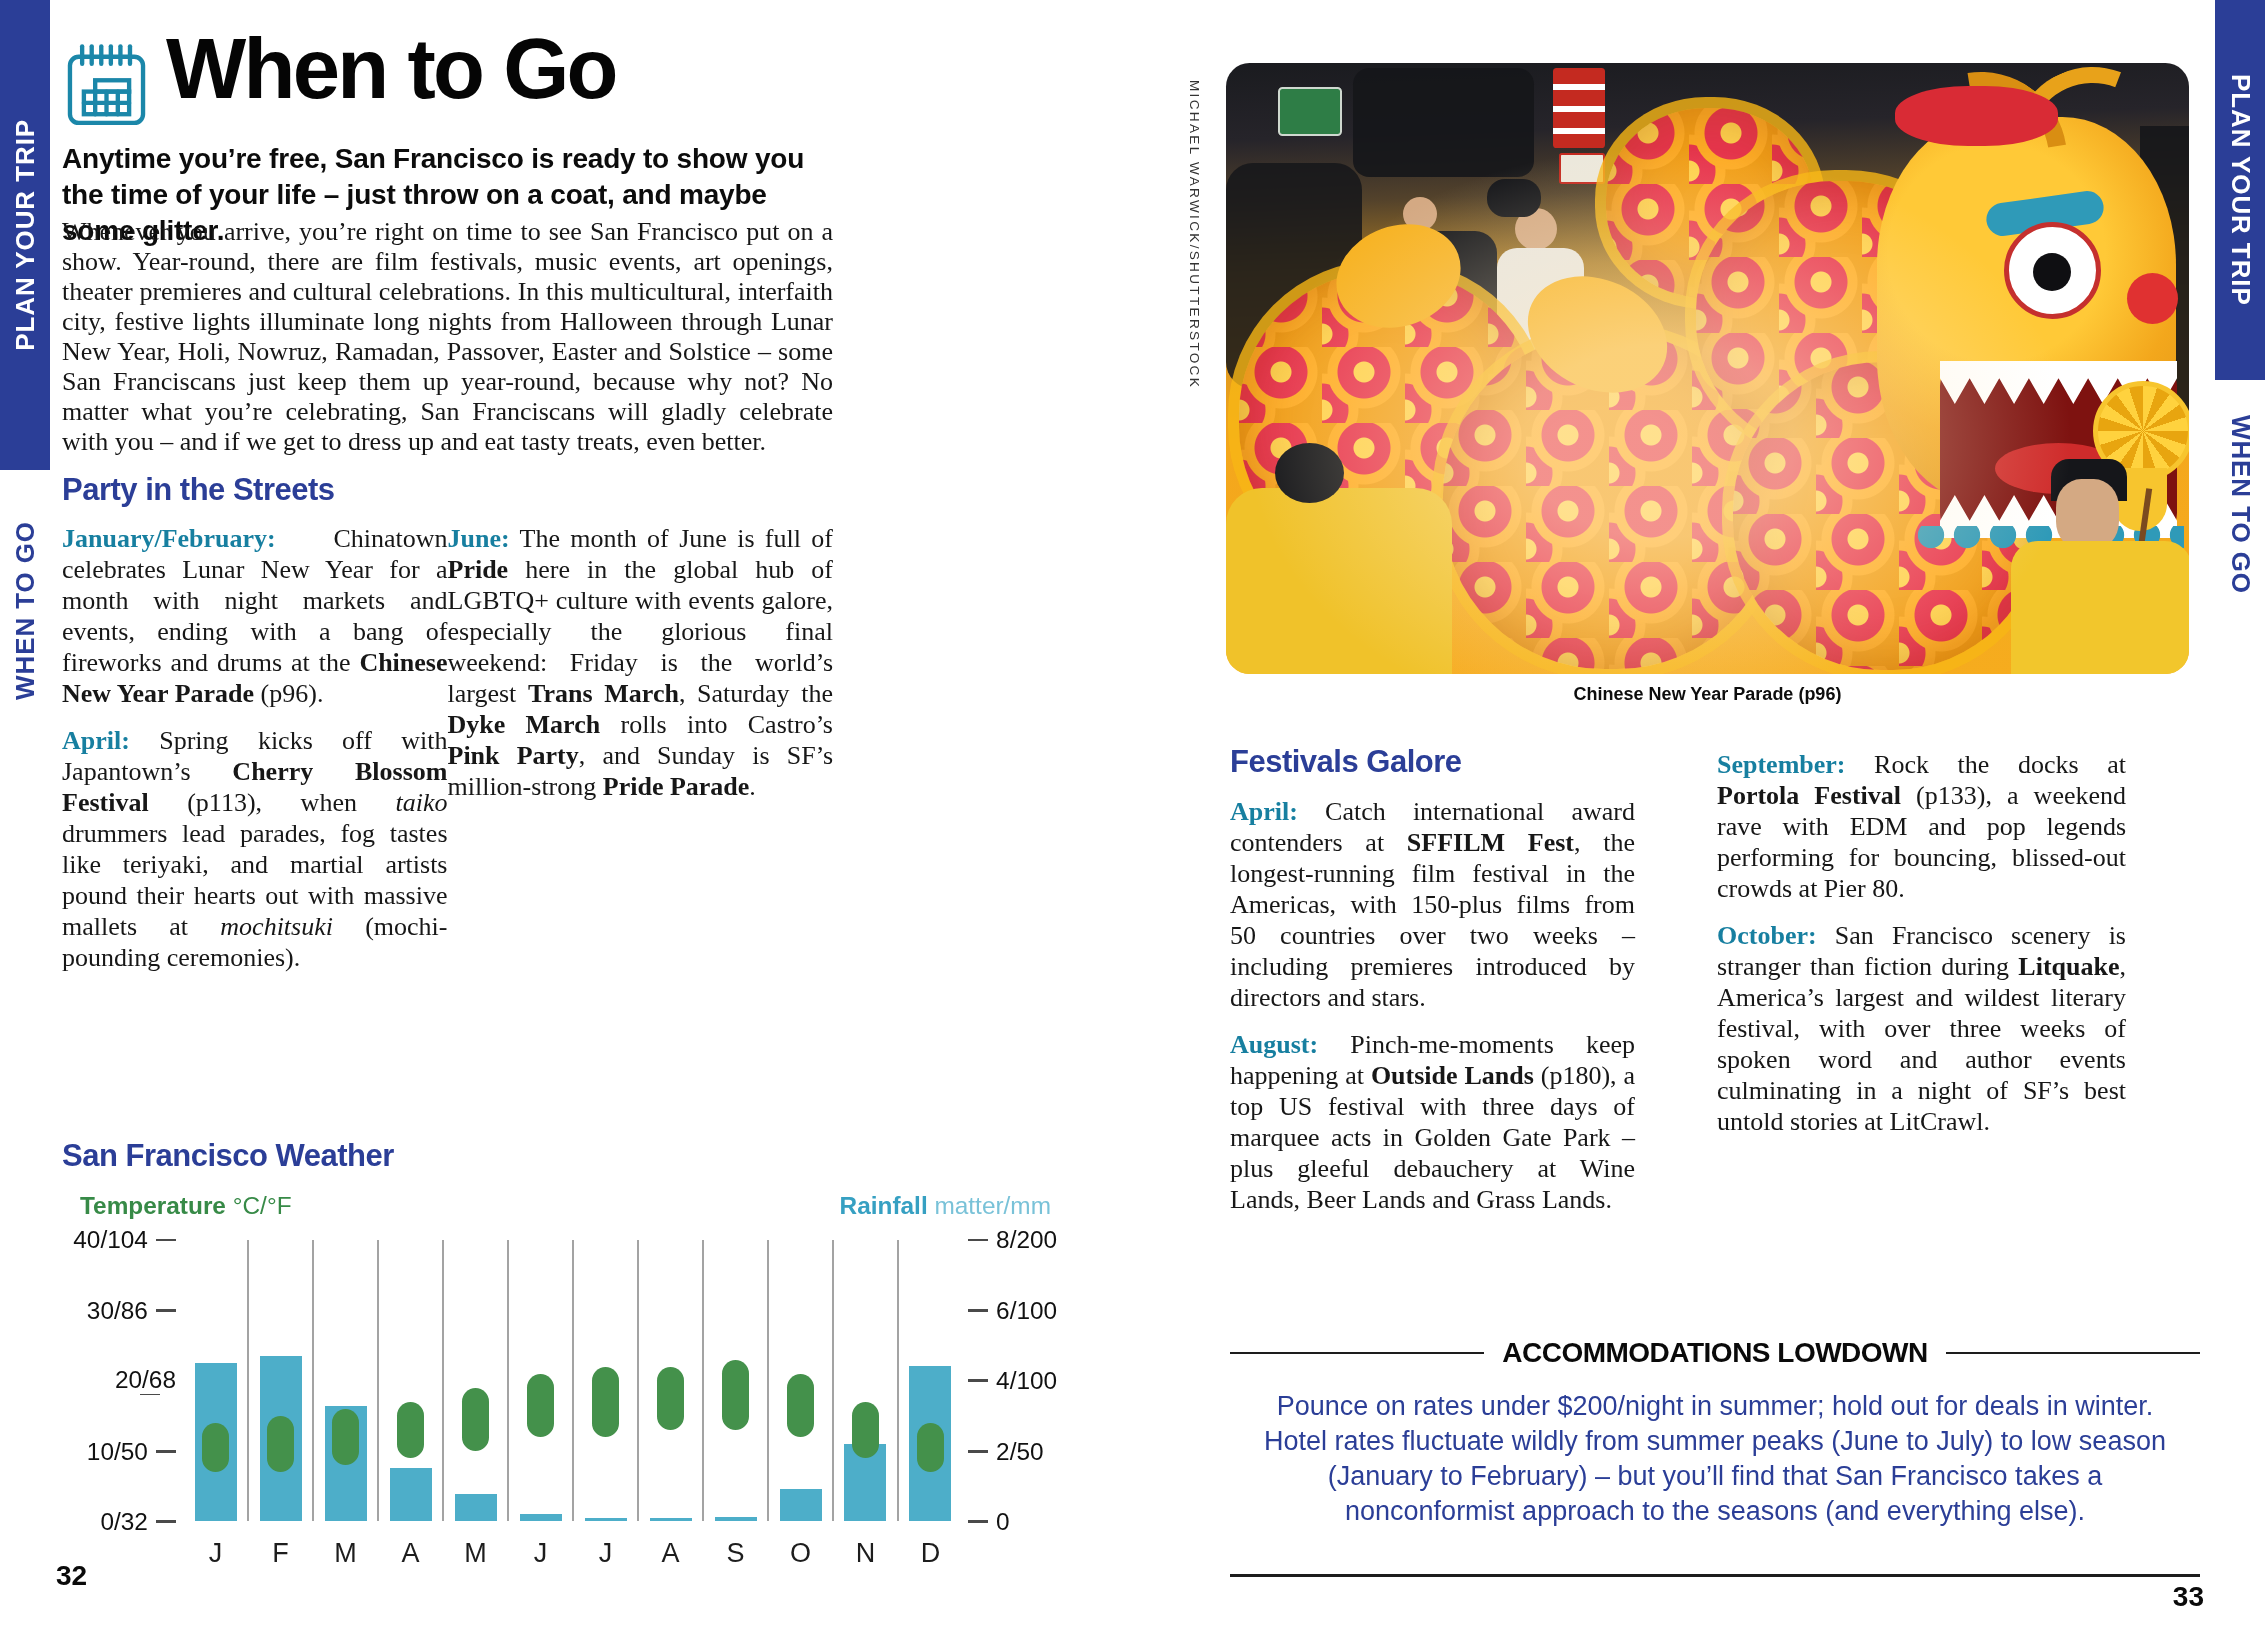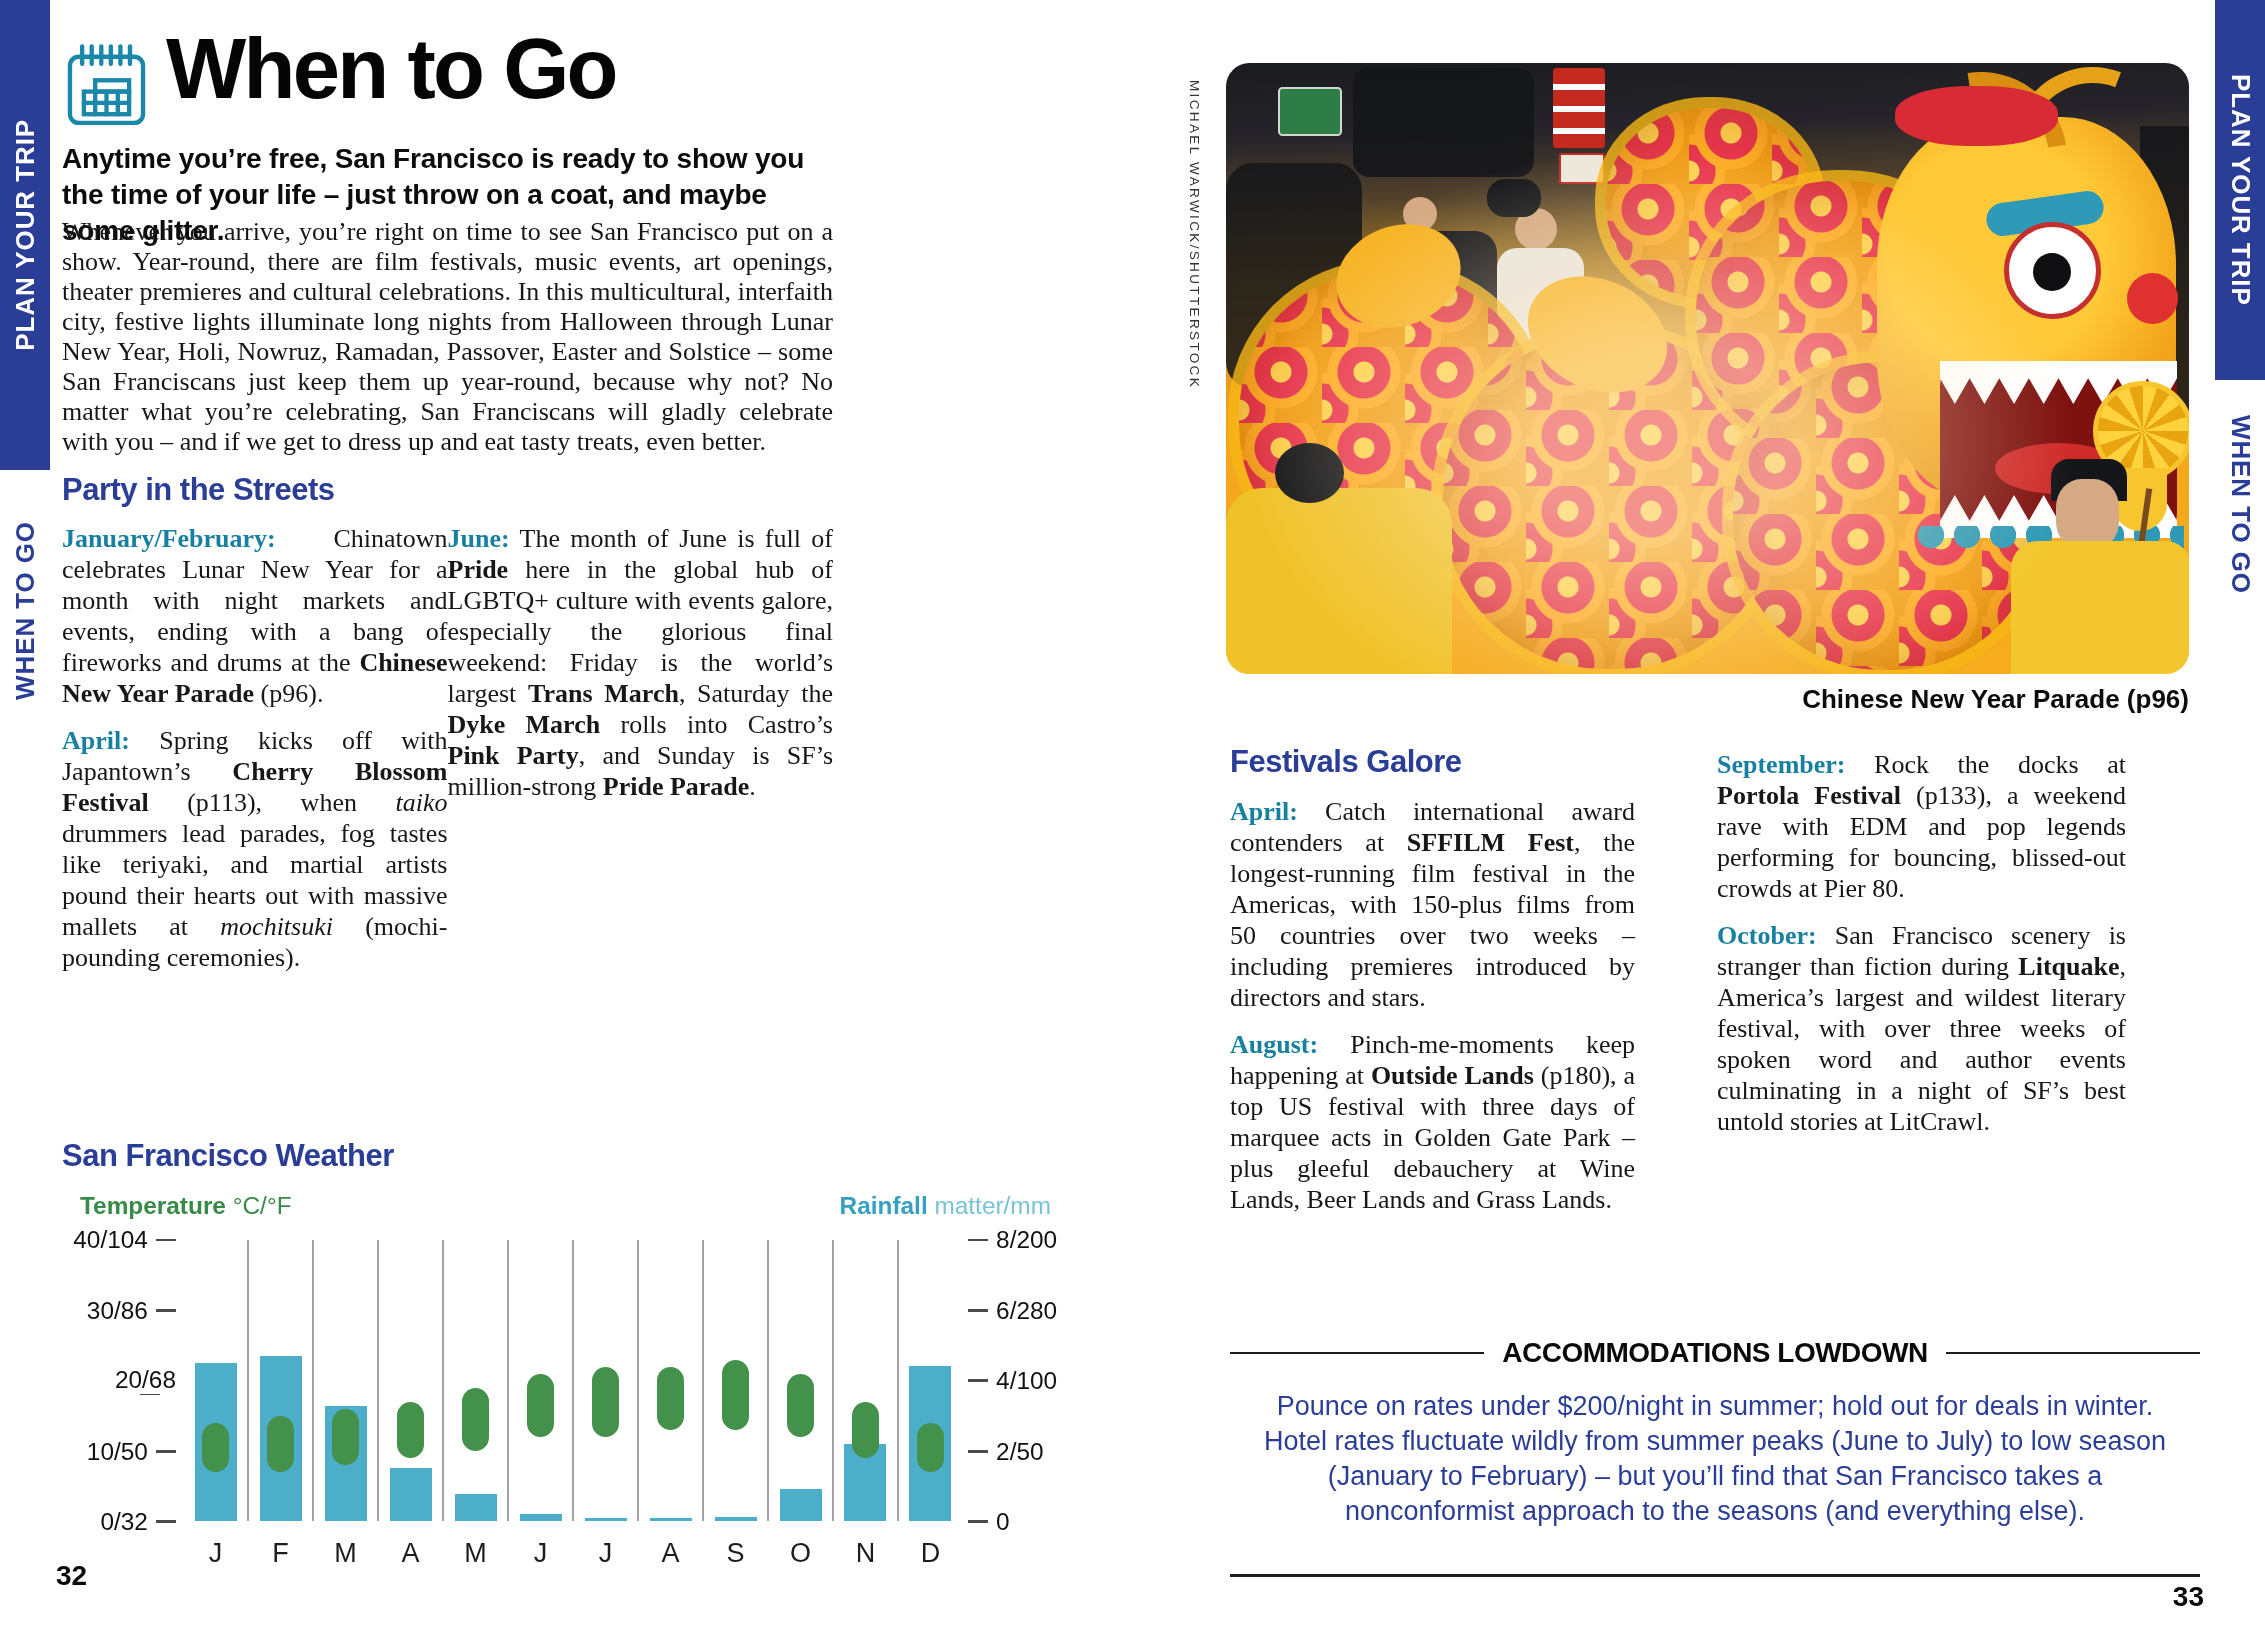--- a/index.html
+++ b/index.html
@@ -50,21 +50,21 @@
   #photo{position:absolute;left:1226px;top:63px;width:963px;height:611px;border-radius:23.5px;overflow:hidden;
          background:linear-gradient(178deg,#1a1b1f 0%,#26242a 12%,#53422b 22%,#a97a24 33%,#e0991e 46%,#f4a71c 60%,#f6ac1e 100%);}
   .blob{position:absolute;}
   .scales{position:absolute;border-radius:48%;background-color:#f2a018;
     background-image:
       radial-gradient(circle at 42px 25px,#ffd34f 0 10px,#e8354e 11px 26px,#ffae26 27px 36px,rgba(0,0,0,0) 37px),
       radial-gradient(circle at 0px 63px,#ffd34f 0 10px,#e8354e 11px 26px,#ffae26 27px 36px,rgba(0,0,0,0) 37px);
     background-size:83px 76px;
     box-shadow:inset 0 0 63px rgba(140,55,0,.35),0 0 0 11px rgba(247,183,21,.8);}
   #photo-credit{position:absolute;left:1187px;top:80px;height:543px;font-size:13.6px;letter-spacing:2.3px;color:#333;}
-  #photo-caption{position:absolute;left:1226px;top:684px;width:963px;text-align:right;font-size:26px;font-weight:700;color:#0d0d0d;}
+  #photo-caption{position:absolute;left:1226px;top:684px;width:963px;text-align:center;font-size:18px;font-weight:700;color:#0d0d0d;}
   #fest-h{position:absolute;left:1230px;top:744px;margin:0;}
   #fest-col1{position:absolute;left:1230px;top:796px;width:405px;}
   #fest-col2{position:absolute;left:1717px;top:749px;width:409px;}
   
   #lowdown{position:absolute;left:1230px;top:1337px;width:970px;}
   #lowdown-title-row{display:flex;align-items:center;gap:18px;}
   #lowdown-title-row .rule{flex:1;height:2.7px;background:#1d1d1d;}
   #lowdown-title{font-size:28px;font-weight:800;letter-spacing:-0.5px;color:#0a0a0a;white-space:nowrap;}
   #lowdown-body{margin:20px auto 0 auto;width:941px;text-align:center;font-size:27px;line-height:35px;color:#2b3e97;}
   #bottom-rule{position:absolute;left:1230px;top:1574px;width:970px;height:2.7px;background:#1d1d1d;}
@@ -155,21 +155,21 @@
         <span class="tick-dash"></span>
       </div>
     </div>
   <div id="axis-rain" class="axis">
       <div class="tick-row" style="top: -14.5px;">
         <span class="tick-dash"></span>
         <span>8/200</span>
       </div>
       <div class="tick-row" style="top: 56px;">
         <span class="tick-dash"></span>
-        <span>6/280</span>
+        <span>6/100</span>
       </div>
       <div class="tick-row" style="top: 126px;">
         <span class="tick-dash"></span>
         <span>4/100</span>
       </div>
       <div class="tick-row" style="top: 197px;">
         <span class="tick-dash"></span>
         <span>2/50</span>
       </div>
       <div class="tick-row" style="top: 267px;">

